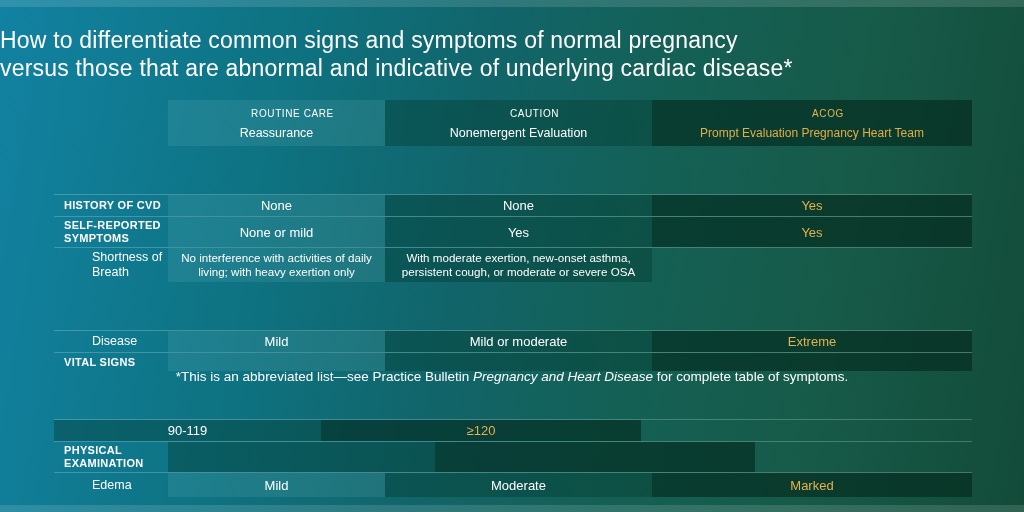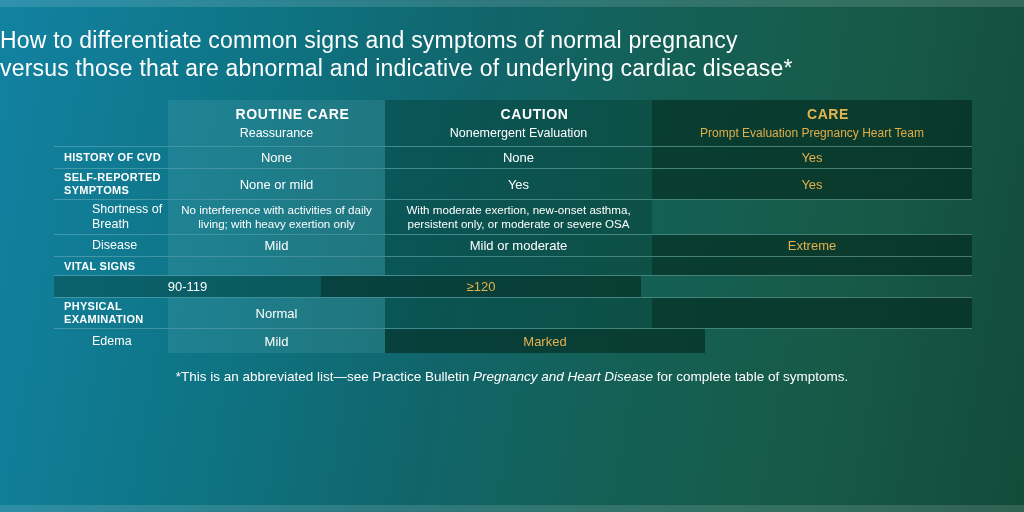--- a/index.html
+++ b/index.html
@@ -17,28 +17,28 @@
   .trow{display:flex;}
   .trow.sep{border-top:1px solid rgba(195,228,226,0.28);}
   .cell{box-sizing:border-box;display:flex;align-items:center;justify-content:center;text-align:center;}
   .c-label{width:114px;justify-content:flex-start;text-align:left;}
   .c-rc{width:217px;background:rgba(205,240,240,0.09);}
   .c-ca{width:267px;background:rgba(3,54,44,0.38);}
   .c-stop{width:320px;background:rgba(1,38,26,0.60);color:#e5b14d;}
   .c-label.header{background:transparent;}
 
   .r-h{height:46px;}
-  .r-21{height:21px;}
+  .r-21{height:21px;margin-top:48px;}
   .r-30{height:30px;}
   .r-34{height:34px;}
   .r-18{height:18px;}
   .r-24{height:24px;}
 
   .hcell{flex-direction:column;justify-content:center;line-height:16px;}
-  .htitle{font-weight:bold;font-size:14px;letter-spacing:.6px;margin-left:32px;}
+  .htitle{font-weight:normal;font-size:10px;letter-spacing:.6px;margin-left:32px;}
   .hsub{font-size:12.5px;margin-top:3px;}
   .c-stop .htitle{color:#e7b54e;}
   .c-stop .hsub{color:#e0ad49;font-size:12px;}
 
   .lab-section{font-weight:bold;font-size:11px;letter-spacing:.3px;line-height:13px;padding-left:10px;}
   .lab-sub{font-size:12.5px;line-height:15px;padding-left:38px;}
   .cell-text{font-size:13px;}
   .cell-small{font-size:11.6px;line-height:14px;padding:0 4px;}
 
   .footnote{position:absolute;left:0;top:369px;width:100%;text-align:center;font-size:13.5px;color:#fff;}
@@ -72,21 +72,21 @@
       <div class="cell c-label header"></div>
       <div class="cell c-rc hcell">
         <div class="htitle">ROUTINE CARE</div>
         <div class="hsub">Reassurance</div>
       </div>
       <div class="cell c-ca hcell">
         <div class="htitle">CAUTION</div>
         <div class="hsub">Nonemergent Evaluation</div>
       </div>
       <div class="cell c-stop hcell">
-        <div class="htitle">CARE</div>
+        <div class="htitle">ACOG</div>
         <div class="hsub">Prompt Evaluation Pregnancy Heart Team</div>
       </div>
     </div>
 
     <div class="trow sep r-21">
       <div class="cell c-label lab-section">HISTORY OF CVD</div>
       <div class="cell c-rc cell-text">None</div>
       <div class="cell c-ca cell-text">None</div>
       <div class="cell c-stop cell-text">Yes</div>
     </div>
@@ -94,21 +94,21 @@
     <div class="trow sep r-30">
       <div class="cell c-label lab-section">SELF-REPORTED SYMPTOMS</div>
       <div class="cell c-rc cell-text">None or mild</div>
       <div class="cell c-ca cell-text">Yes</div>
       <div class="cell c-stop cell-text">Yes</div>
     </div>
 
     <div class="trow sep r-34">
       <div class="cell c-label lab-sub">Shortness of Breath</div>
       <div class="cell c-rc cell-small">No interference with activities of daily living; with heavy exertion only</div>
-      <div class="cell c-ca cell-small">With moderate exertion, new-onset asthma, persistent only, or moderate or severe OSA</div>
+      <div class="cell c-ca cell-small">With moderate exertion, new-onset asthma, persistent cough, or moderate or severe OSA</div>
     </div>
 
     <div class="trow sep r-21">
       <div class="cell c-label lab-sub">Disease</div>
       <div class="cell c-rc cell-text">Mild</div>
       <div class="cell c-ca cell-text">Mild or moderate</div>
       <div class="cell c-stop cell-text">Extreme</div>
     </div>
 
     <div class="trow sep r-18">
@@ -118,28 +118,28 @@
       <div class="cell c-stop cell-text"></div>
     </div>
 
     <div class="trow sep r-21">
       <div class="cell c-ca cell-text">90-119</div>
       <div class="cell c-stop cell-text">≥120</div>
     </div>
 
     <div class="trow sep r-30">
       <div class="cell c-label lab-section">PHYSICAL EXAMINATION</div>
-      <div class="cell c-rc cell-text">Normal</div>
       <div class="cell c-ca cell-text"></div>
       <div class="cell c-stop cell-text"></div>
     </div>
 
     <div class="trow sep r-24">
       <div class="cell c-label lab-sub">Edema</div>
       <div class="cell c-rc cell-text">Mild</div>
+      <div class="cell c-ca cell-text">Moderate</div>
       <div class="cell c-stop cell-text">Marked</div>
     </div>
   </div>
 
   <div class="footnote">
     <span>*This is an abbreviated list—see Practice Bulletin </span><span class="it">Pregnancy and Heart Disease</span><span> for complete table of symptoms.</span>
   </div>
 
 
   <div class="bottom-strip"></div>

